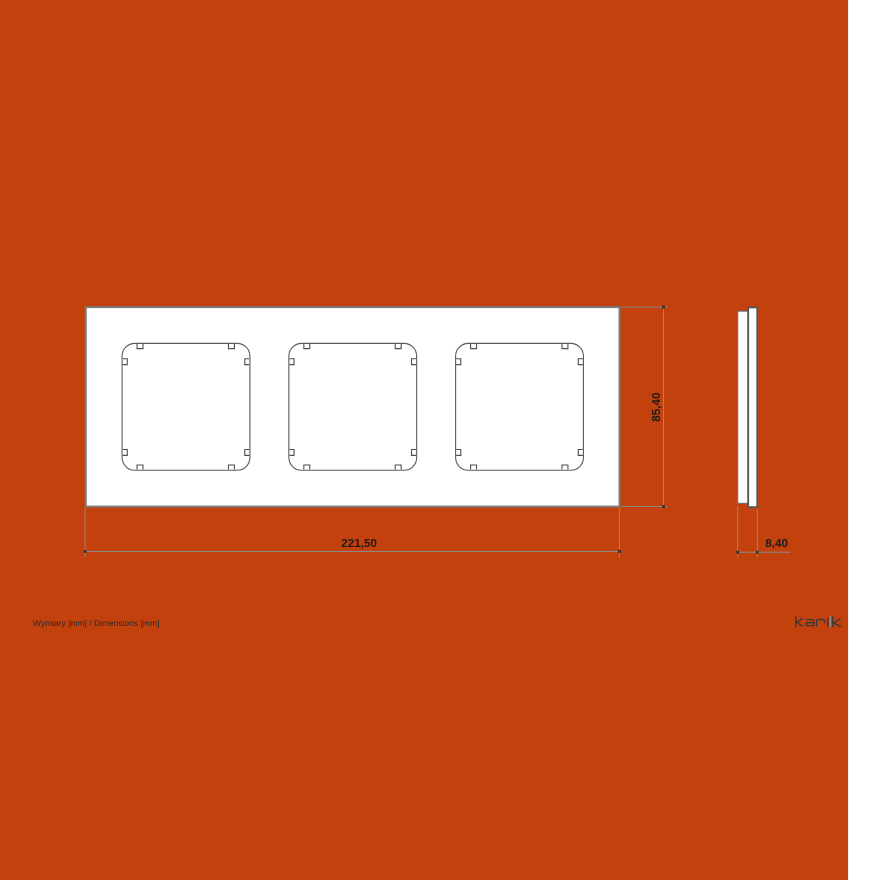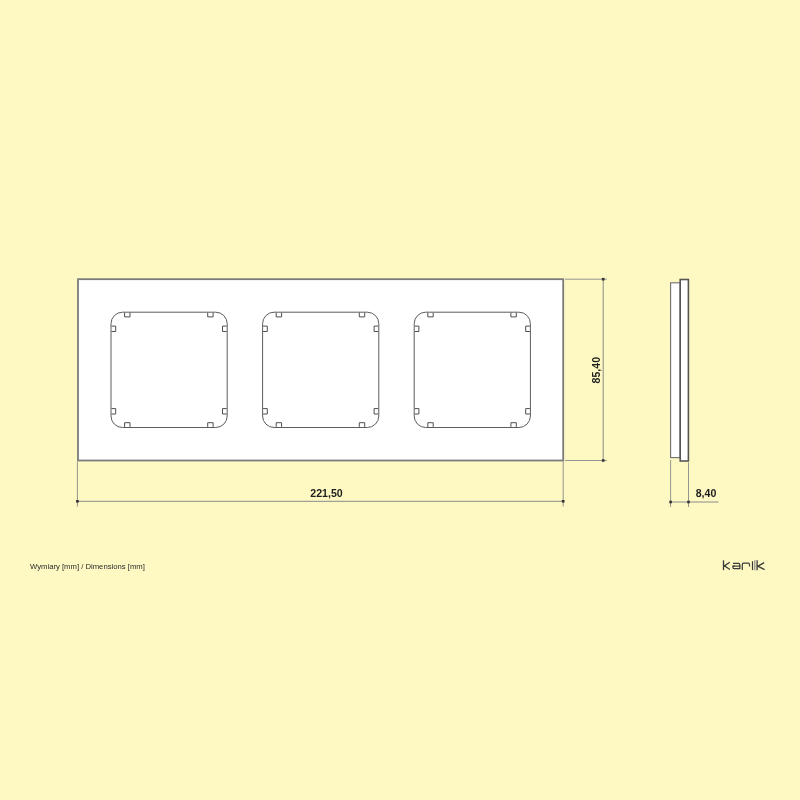--- a/index.html
+++ b/index.html
@@ -1,16 +1,16 @@
 <!DOCTYPE html>
 <html><head>
 <meta charset="utf-8">
 <style>
   html,body{margin:0;padding:0;background:#ffffff;}
-  .page{position:relative;width:800px;height:800px;background:#fef9c3;overflow:hidden;}
+  .page{position:relative;width:727px;height:800px;background:#c2410c;overflow:hidden;padding-left:44px;}
   svg{position:absolute;left:0;top:0;}
   text{font-family:"Liberation Sans",sans-serif;}
 </style>
 </head>
 <body>
 <div class="page">
 <svg width="800" height="800" viewBox="0 0 800 800">
 
   <g>
     <rect x="78" y="279.2" width="485.2" height="181.3" fill="#ffffff" stroke="#7b7b7b" stroke-width="1.8"></rect>

